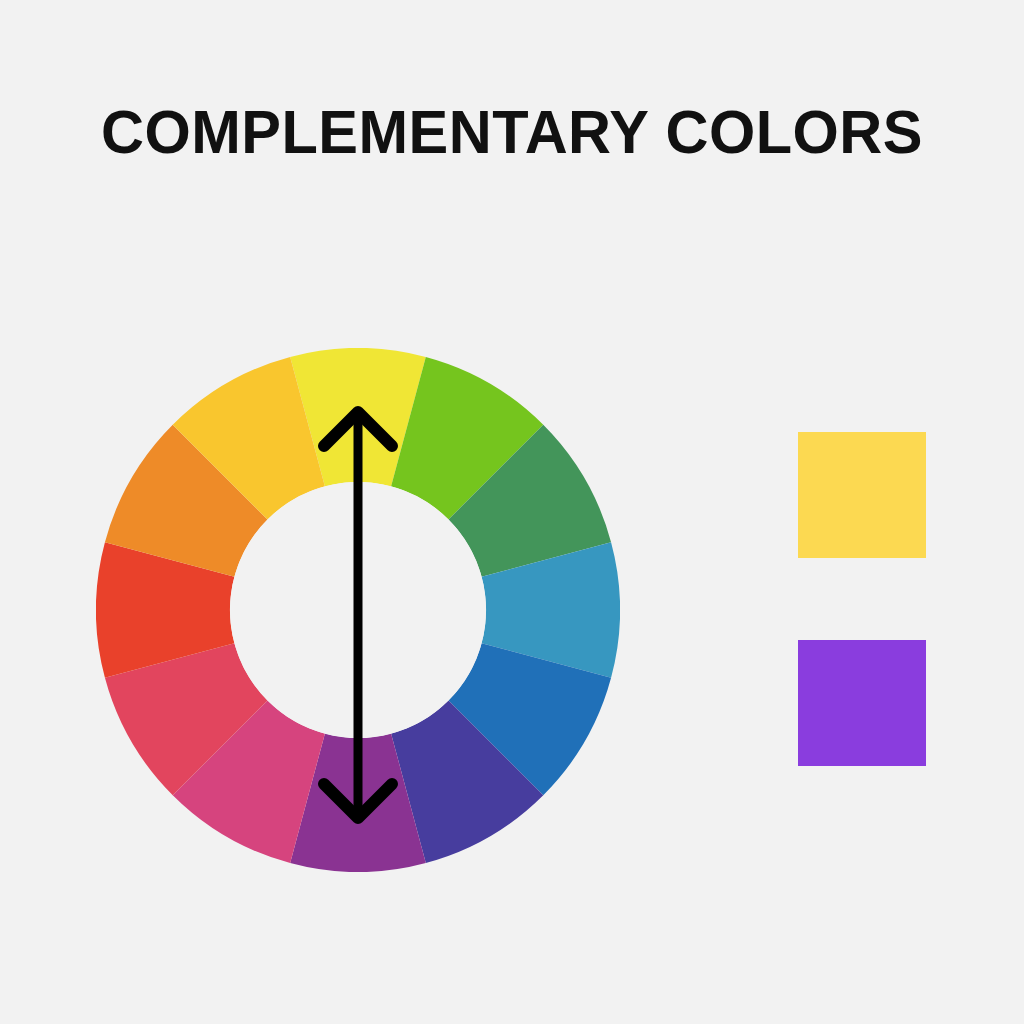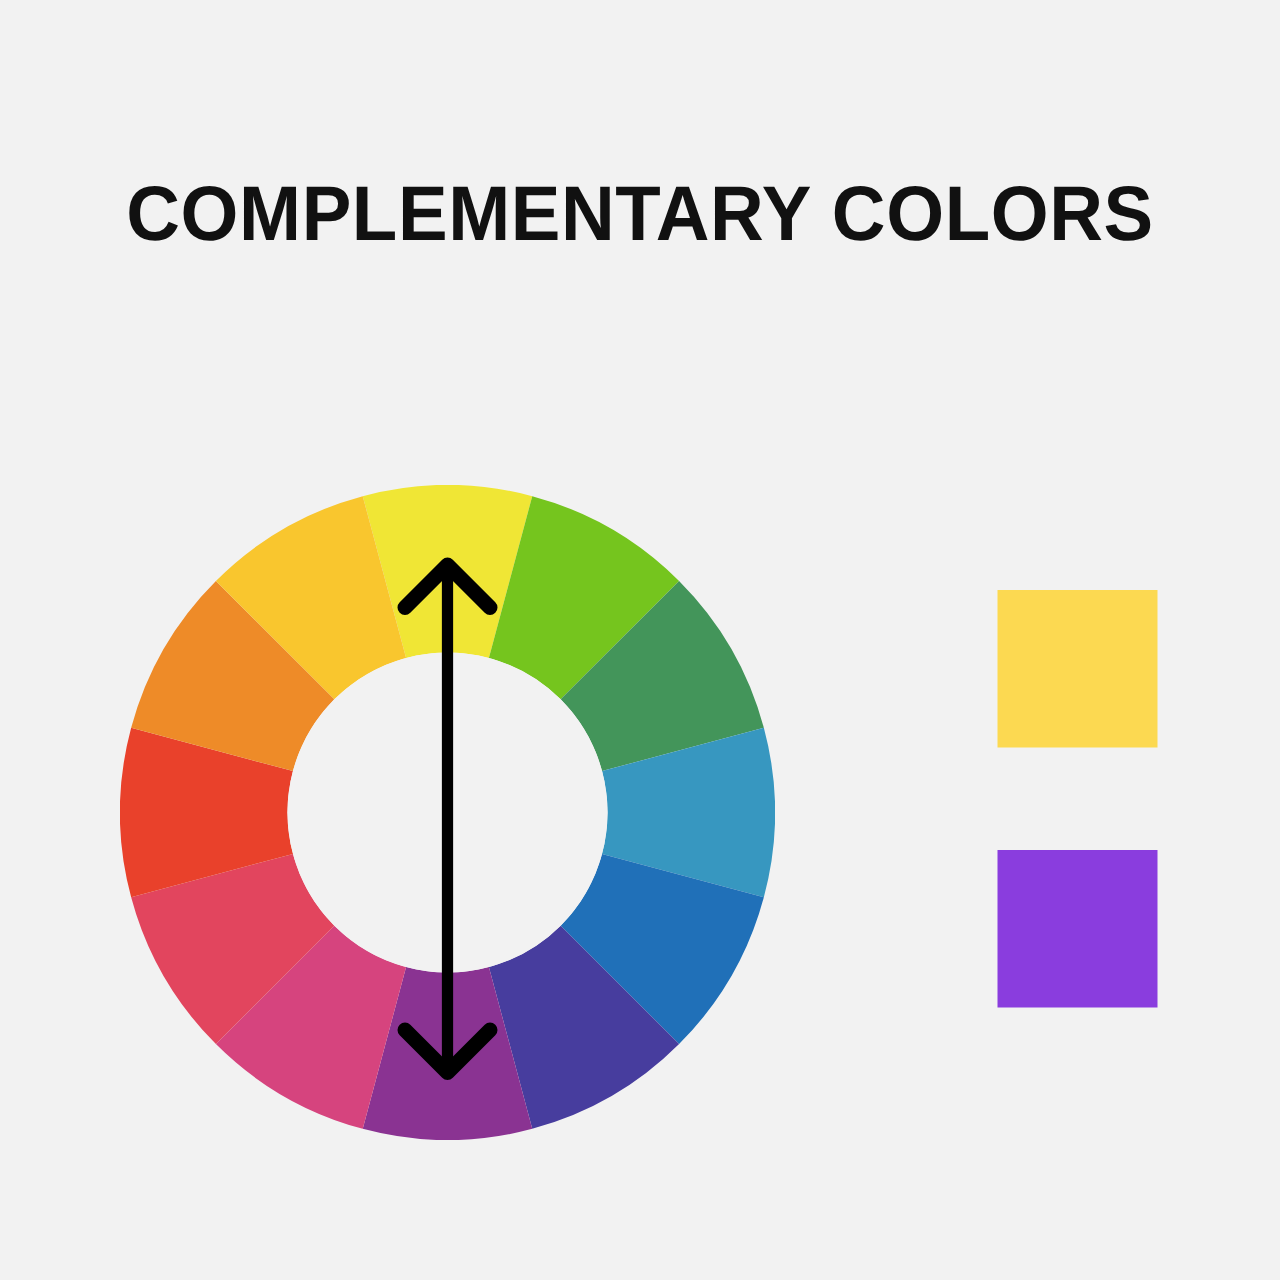--- a/index.html
+++ b/index.html
@@ -14,21 +14,20 @@
     font-family: "Liberation Sans", sans-serif;
     overflow: hidden;
     position: relative;
   }
 
   #canvas {
     position: relative;
     width: 1024px;
     height: 752px;
     background: #f2f2f2;
-    margin-top: 40px;
   }
 
   
   .title {
     position: absolute;
     left: 0;
     top: 96px;
     width: 1024px;
     text-align: center;
     font-family: "Liberation Sans Narrow", "Liberation Sans", sans-serif;

